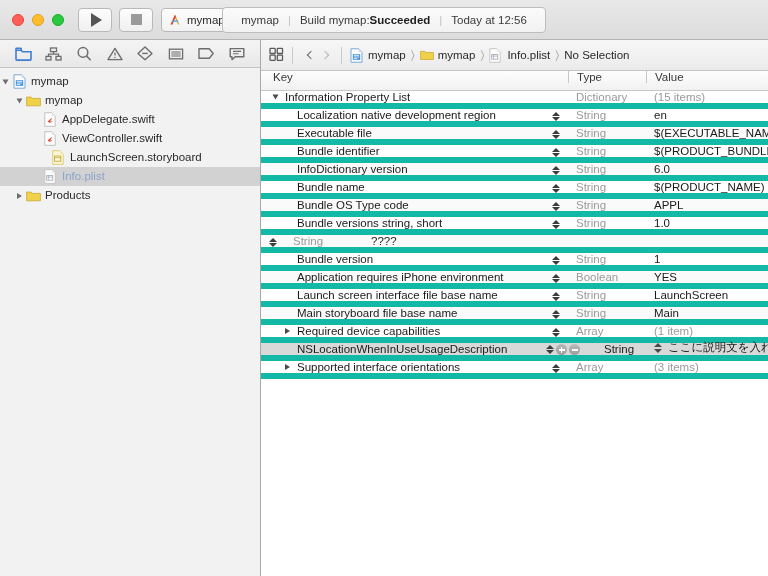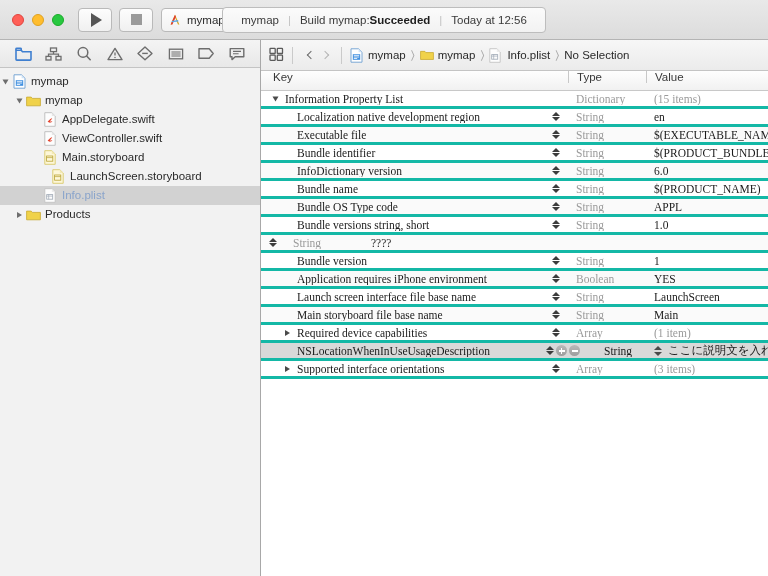--- a/index.html
+++ b/index.html
@@ -134,25 +134,24 @@
     font-size: 11.5px; color: #383838;
   }
   .c-key   { width: 283px; flex: 0 0 283px; padding-left: 12px; overflow:hidden; }
   .c-step  { width: 24px;  flex: 0 0 24px; display:flex; align-items:center; justify-content:center; }
   .c-type  { width: 78px;  flex: 0 0 78px; padding-left: 8px; overflow: hidden; }
   .c-val   { flex: 1; padding-left: 8px; overflow: hidden; white-space: nowrap; }
   .ph-row .c-type, .ph-row .c-val { border-left: 1px solid #c8c8c8; }
   .ph-row .c-key { border-right: 0; }
 
   .p-row {
-    height: 18px; display: flex; align-items: center;
+    height: 18px; display: flex; align-items: flex-end;
     font-size: 11.5px; color: #1a1a1a;
-    border-bottom: 3px solid #14b8a6;
+    border-bottom: 6px solid #14b8a6;
     white-space: nowrap;
-    font-family: Liberation Serif, serif;
   }
   .p-row.alt { background: #fafafa; }
   .p-row.sel { background: #d9d9d9; }
   .p-row .c-type { color: #9a9a9a; }
   .p-row.sel .c-type { color: #1a1a1a; }
   .p-row.dim .c-val { color: #9a9a9a; }
   .p-row.dim .c-type { color: #9a9a9a; }
   .key-inner { display: flex; align-items: center; }
   .ind-0 { padding-left: 0px; }
   .ind-1 { padding-left: 24px; }
@@ -322,31 +321,20 @@
           <span class="tr-ico">
             <svg width="12" height="15" viewBox="0 0 12 15">
                 <path d="M.8.7h7L11.2 4v10.3H.8z" fill="#fdfdfd" stroke="#bcbcbc" stroke-width=".9"></path>
                 <path d="M7.8.7 11.2 4H7.8z" fill="#e6e6e6"></path>
                 <path d="M3.6 9.6c1.6-1.9 3.4-3.1 4.6-3.7-.5 1.3-1.6 2.6-2.4 3.3 1 .5 2 .2 2.5-.1-.3 1-1.3 1.6-2.4 1.6-1 0-1.8-.4-2.3-1.1z" fill="#e4452f"></path>
               </svg>
           </span>
           <span class="tr-label">ViewController.swift</span>
         </div>
 
-        <div class="tree-row" style="padding-left:42px">
-          <span class="tr-ico">
-            <svg width="12" height="15" viewBox="0 0 12 15">
-                <path d="M.8.7h7L11.2 4v10.3H.8z" fill="#fdf7d8" stroke="#d9c86a" stroke-width=".9"></path>
-                <path d="M7.8.7 11.2 4H7.8z" fill="#f3e9b4"></path>
-                <rect x="2.6" y="6" width="6.2" height="5.2" fill="none" stroke="#b9a233" stroke-width=".8"></rect>
-                <path d="M2.6 7.6h6.2" stroke="#b9a233" stroke-width=".7"></path>
-              </svg>
-          </span>
-          <span class="tr-label">Main.storyboard</span>
-        </div>
 
 
         <div class="tree-row" style="padding-left:50px">
           <span class="tr-ico">
             <svg width="12" height="15" viewBox="0 0 12 15">
                 <path d="M.8.7h7L11.2 4v10.3H.8z" fill="#fdf7d8" stroke="#d9c86a" stroke-width=".9"></path>
                 <path d="M7.8.7 11.2 4H7.8z" fill="#f3e9b4"></path>
                 <rect x="2.6" y="6" width="6.2" height="5.2" fill="none" stroke="#b9a233" stroke-width=".8"></rect>
                 <path d="M2.6 7.6h6.2" stroke="#b9a233" stroke-width=".7"></path>
               </svg>

